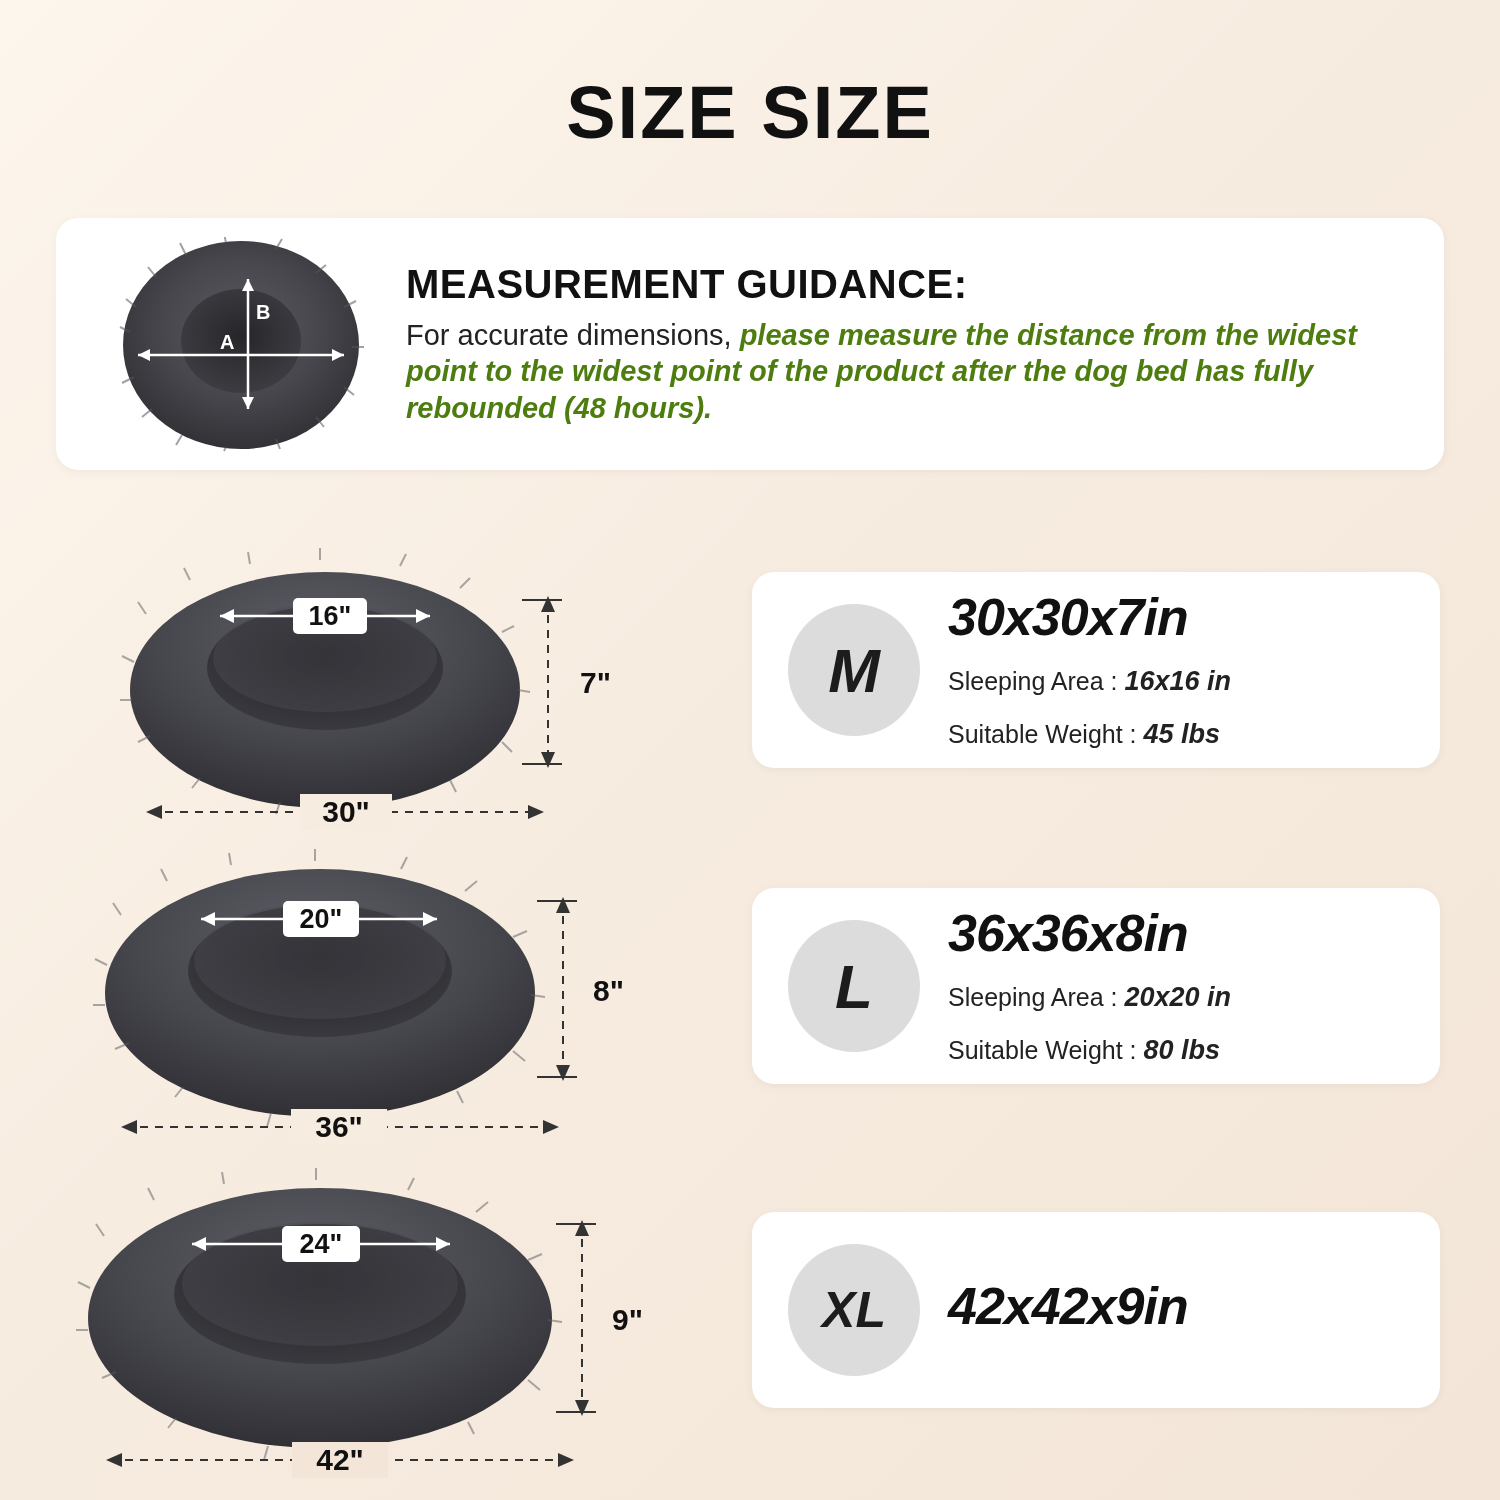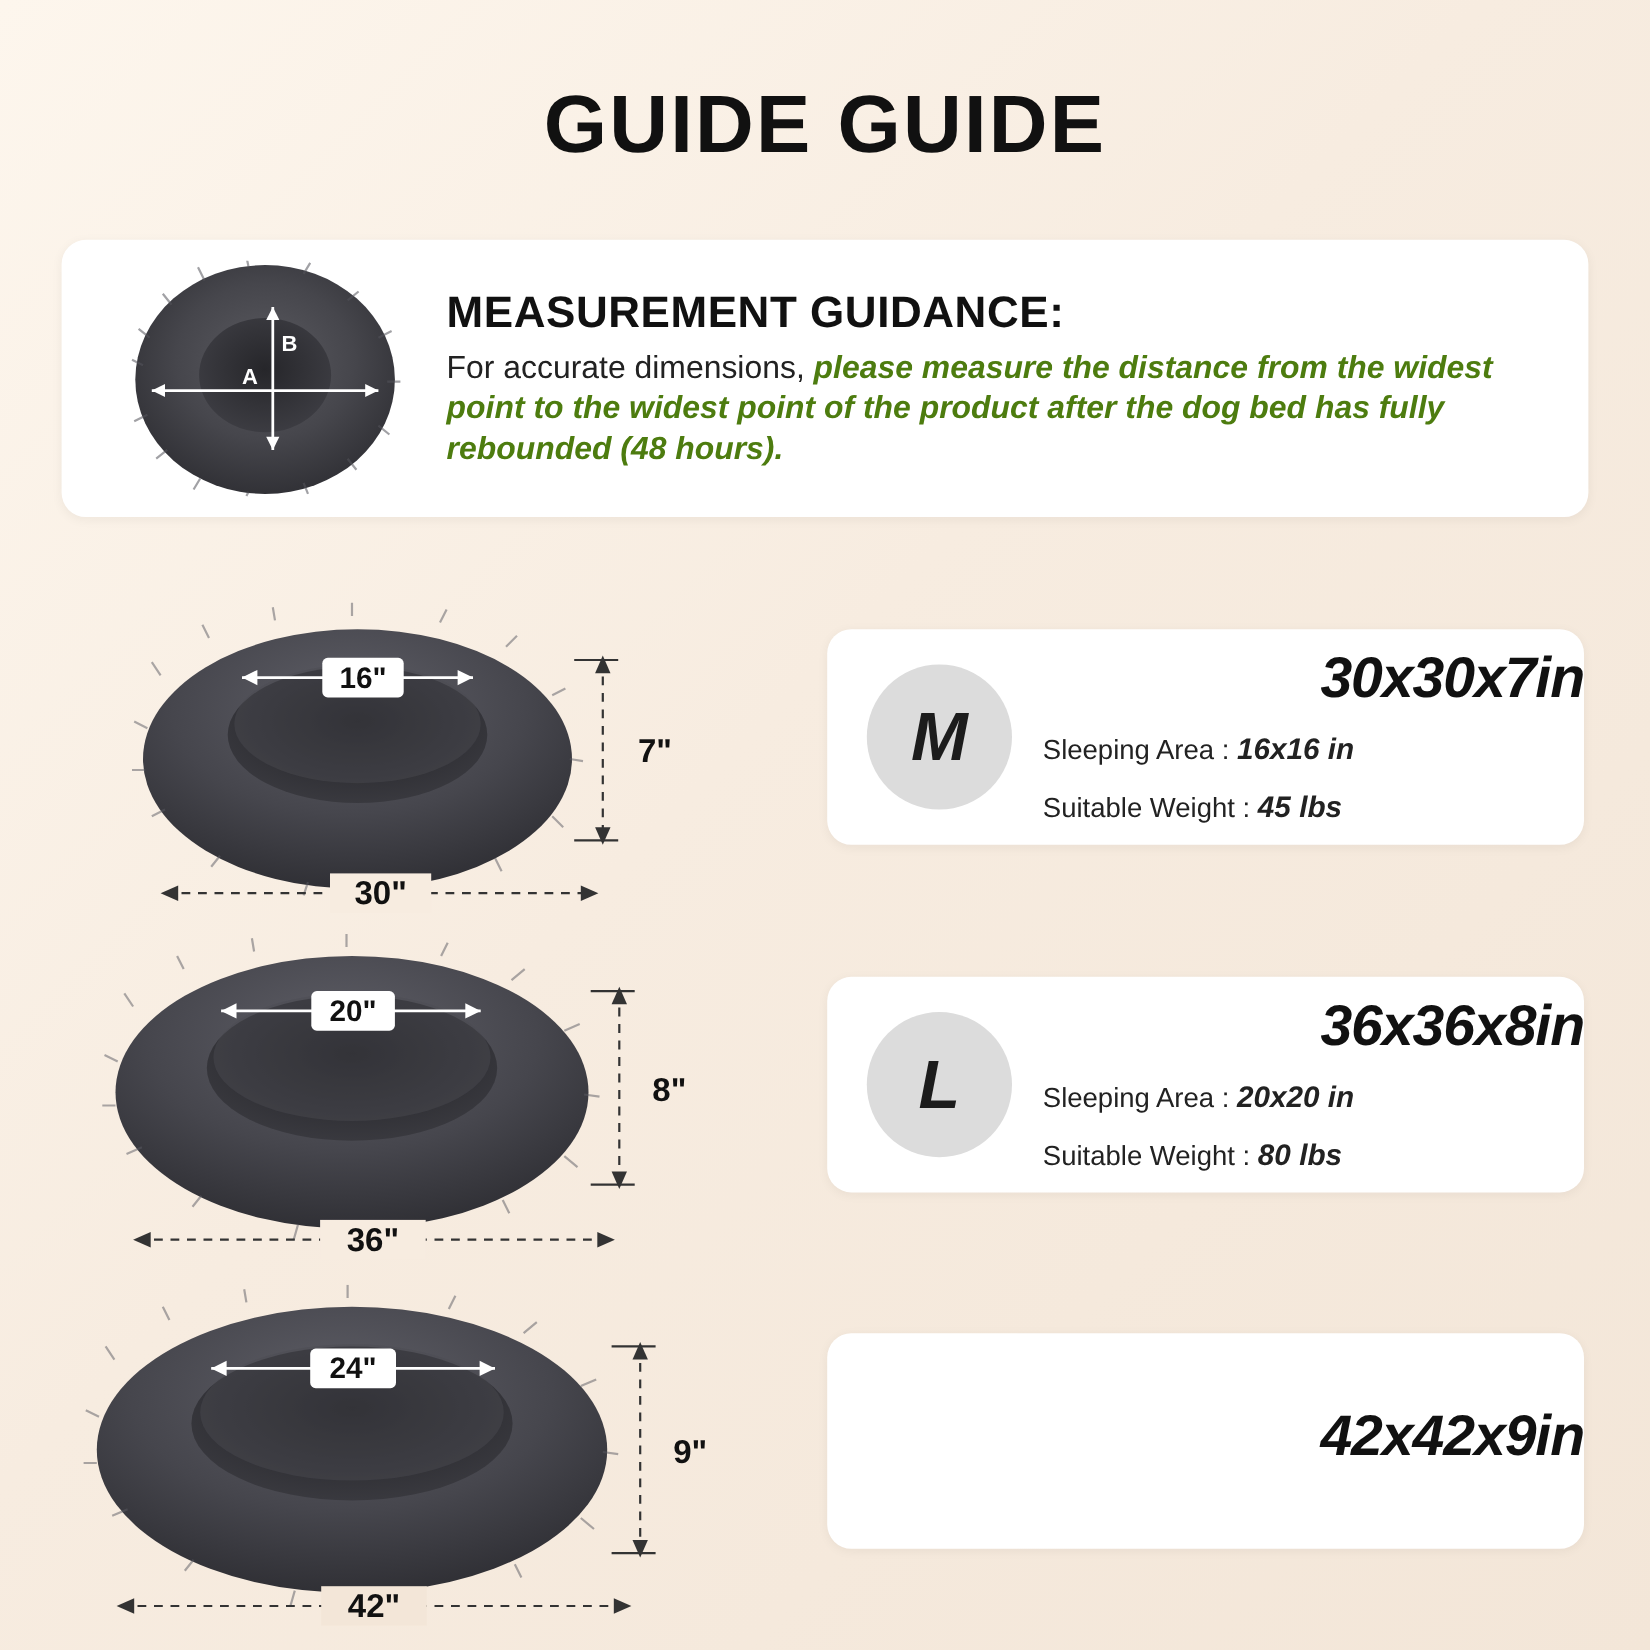--- a/index.html
+++ b/index.html
@@ -103,39 +103,38 @@
     flex: 1;
   }
   .size-dims {
     font-size: 52px;
     font-weight: bold;
     font-style: italic;
     letter-spacing: -1px;
     color: #111;
     margin-bottom: 8px;
     line-height: 1.05;
-    text-align: right;
   }
   .size-row {
     font-size: 25px;
     color: #222;
     margin-top: 22px;
   }
   .size-row .val {
     font-weight: bold;
     font-style: italic;
     font-size: 27px;
   }
 
   svg { display: block; }
 </style>
 </head>
 <body>
 
-<div class="page-title">GUIDE GUIDE</div>
+<div class="page-title">SIZE SIZE</div>
 
 <div class="guidance-card">
 
   <div class="guidance-thumb">
     <svg width="250" height="215" viewBox="0 0 250 215">
       <defs>
         <radialGradient id="fur1" cx="50%" cy="42%" r="62%">
           <stop offset="0%" stop-color="#5a5a60"></stop>
           <stop offset="55%" stop-color="#46464c"></stop>
           <stop offset="100%" stop-color="#2e2e33"></stop>
@@ -343,16 +342,17 @@
       <span class="val">20x20 in</span>
     </div>
     <div class="size-row">
       <span>Suitable Weight :</span>
       <span class="val">80 lbs</span>
     </div>
   </div>
 </div>
 
 <div class="size-card" style="left:752px; top:1212px;">
+  <div class="size-badge" style="font-size:50px;">XL</div>
   <div class="size-info">
     <div class="size-dims">42x42x9in</div>
   </div>
 </div>
 
 </body></html>

